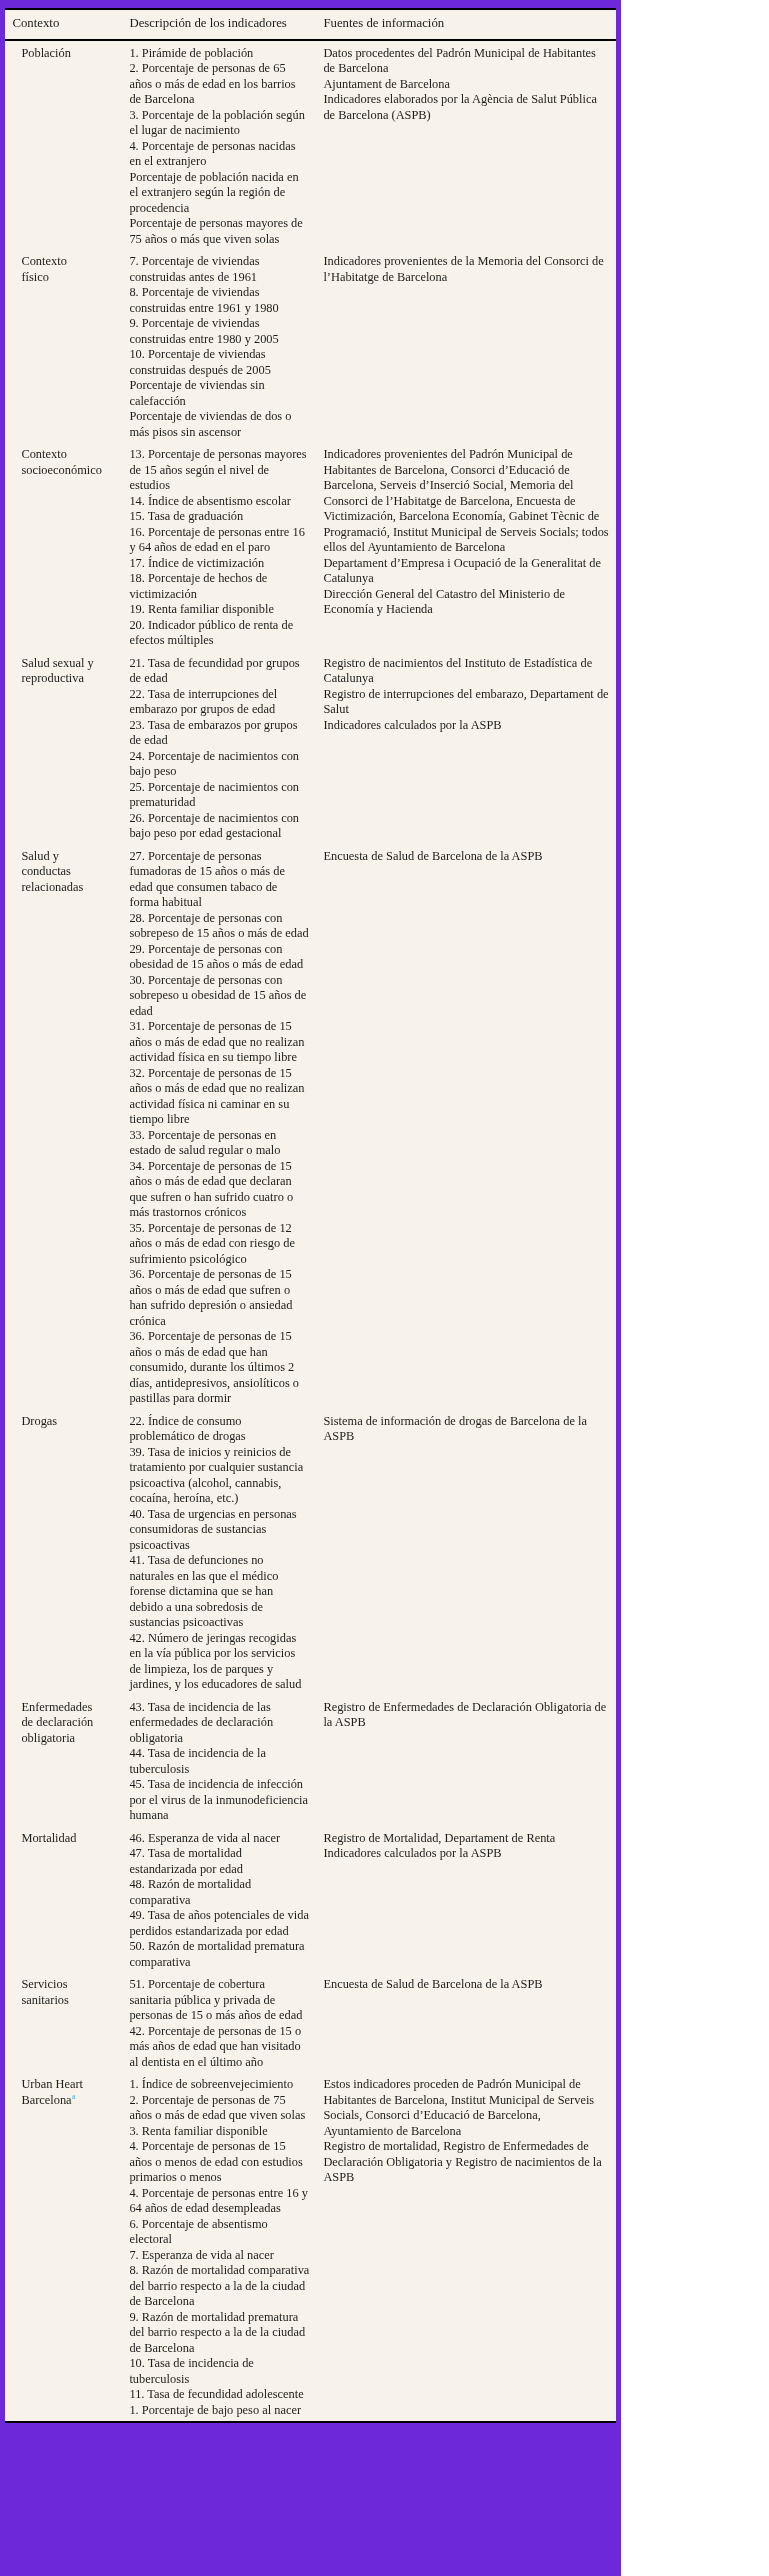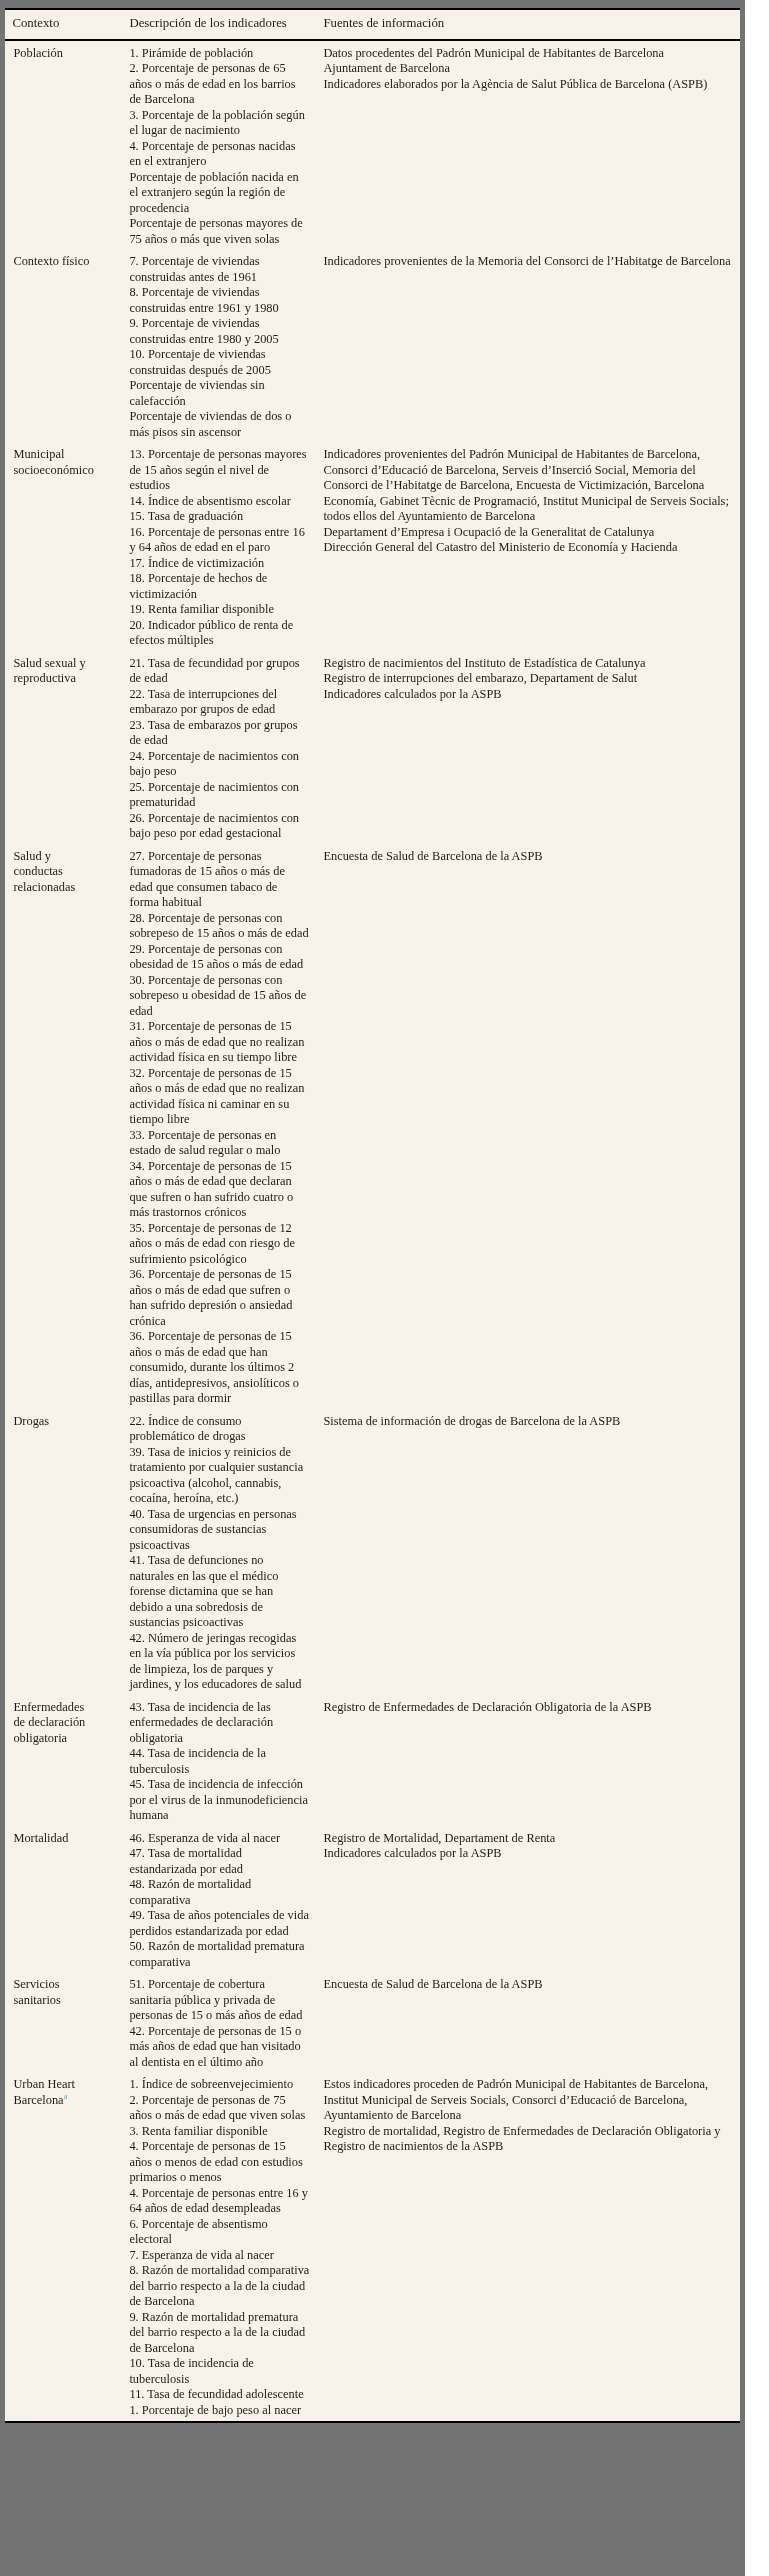--- a/index.html
+++ b/index.html
@@ -2,25 +2,25 @@
 <html style="font-size:12.4px"><head>
 <meta charset="utf-8">
 <style>
   html, body { margin: 0; padding: 0; background: #ffffff; }
   body {
     font-family: "Liberation Serif", "DejaVu Serif", serif;
     color: #1d1d1b;
     -webkit-font-smoothing: antialiased;
   }
   .page {
-    width: 745px;
+    width: 621px;
     min-height: 2576px;
     box-sizing: border-box;
     padding: 7.8px 5.4px 14px 5.4px;
-    background: #737373;
+    background: #6d28d9;
   }
   .table-wrap {
     background: #f7f3ea;
     border-top: 2.3px solid #000000;
     border-bottom: 2.3px solid #000000;
   }
   table.ind-table {
     width: 100%;
     border-collapse: collapse;
     table-layout: fixed;
@@ -33,21 +33,21 @@
     font-size: 12.8px;
     padding: 6.2px 0 7.8px 0;
     border-bottom: 2.3px solid #000000;
     vertical-align: top;
   }
   th.col-contexto { padding-left: 7px; }
   tbody td {
     vertical-align: top;
     padding: 4.7px 0 2.3px 0;
   }
-  td.ctx-cell { padding-left: 8px; padding-right: 34px; }
+  td.ctx-cell { padding-left: 16px; padding-right: 34px; }
   td.ind-cell { padding-right: 14px; font-family: Liberation Serif, serif; }
   td.src-cell { padding-right: 6.2px; }
   .item { margin: 0; }
   .ctx-sup {
     color: #56aee2;
     font-size: 8.5px;
     line-height: 0;
   }
 </style>
 </head>
@@ -100,21 +100,21 @@
               <div class="item">Porcentaje de viviendas sin calefacción</div>
               <div class="item">Porcentaje de viviendas de dos o más pisos sin ascensor</div>
             </td>
     <td class="src-cell">
               <div class="item">Indicadores provenientes de la Memoria del Consorci de l’Habitatge de Barcelona</div>
             </td>
   </tr>
 
   <tr>
     <td class="ctx-cell">
-      <span class="ctx-text">Municipal socioeconómico</span>
+      <span class="ctx-text">Contexto socioeconómico</span>
     </td>
     <td class="ind-cell">
               <div class="item">13. Porcentaje de personas mayores de 15 años según el nivel de estudios</div>
               <div class="item">14. Índice de absentismo escolar</div>
               <div class="item">15. Tasa de graduación</div>
               <div class="item">16. Porcentaje de personas entre 16 y 64 años de edad en el paro</div>
               <div class="item">17. Índice de victimización</div>
               <div class="item">18. Porcentaje de hechos de victimización</div>
               <div class="item">19. Renta familiar disponible</div>
               <div class="item">20. Indicador público de renta de efectos múltiples</div>

